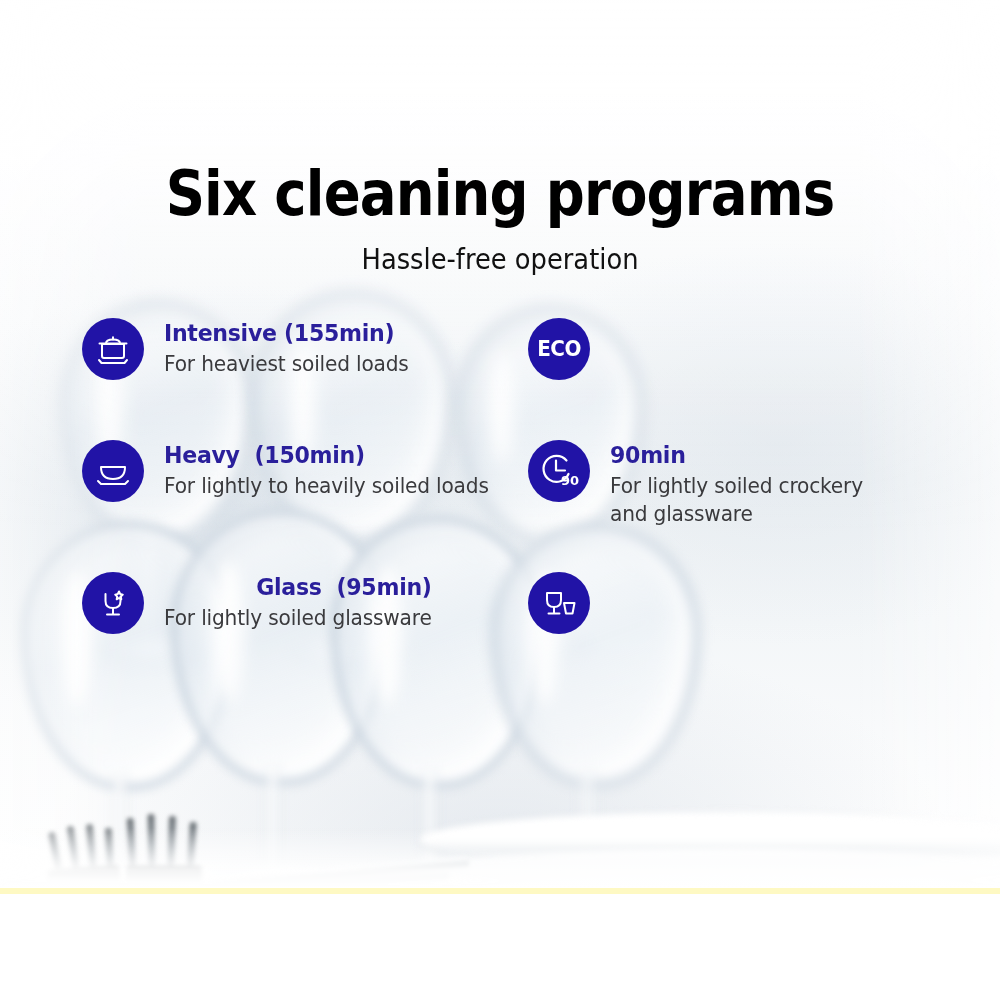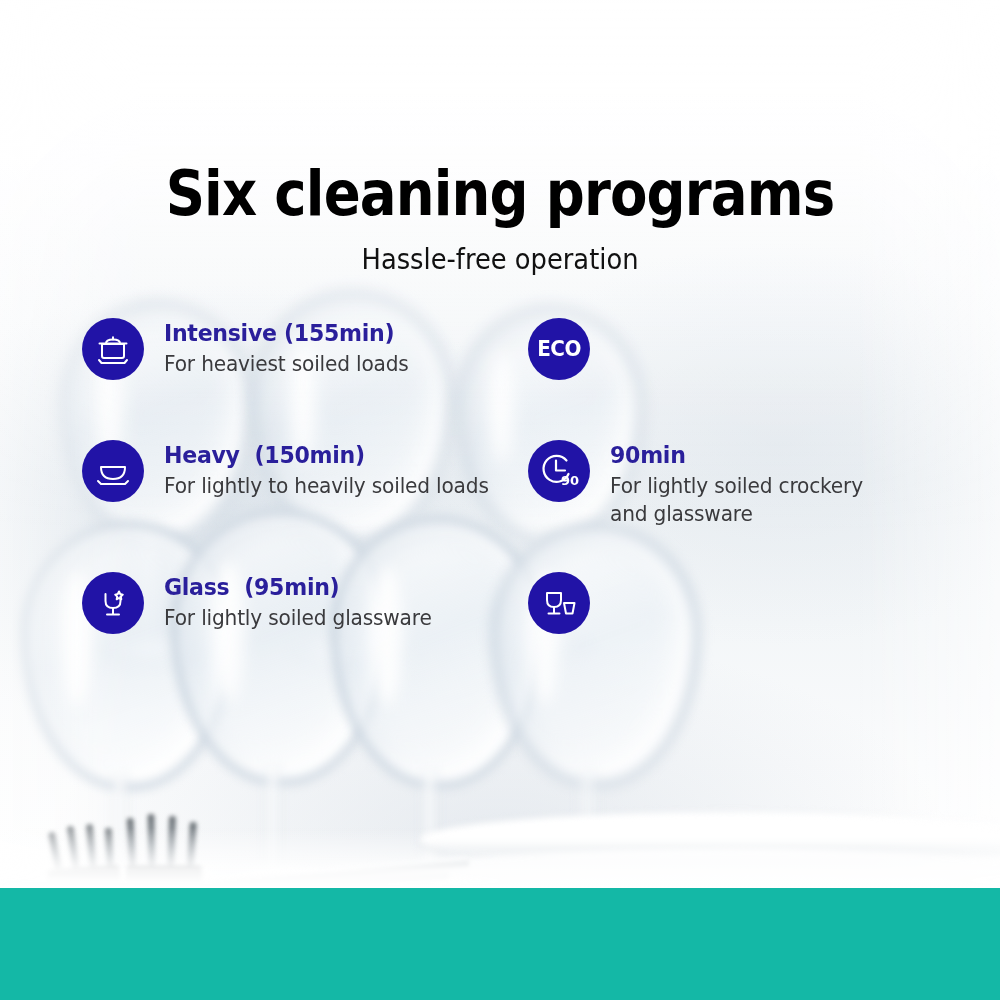--- a/index.html
+++ b/index.html
@@ -8,22 +8,22 @@
     width: 1000px;
     height: 1000px;
     background: #ffffff;
     font-family: "Liberation Sans", sans-serif;
     overflow: hidden;
   }
 
   #page {
     position: relative;
     width: 1000px;
-    height: 1000px;
-    background: #14b8a6;
+    height: 894px;
+    background: #fef9c3;
     overflow: hidden;
   }
 
   
   #photo {
     position: absolute;
     left: 0;
     top: 0;
     width: 1000px;
     height: 888px;
@@ -162,21 +162,21 @@
   }
   .prog-row {
     position: absolute;
     display: flex;
     align-items: flex-start;
   }
   .prog-col-left  { left: 82px; }
   .prog-col-right { left: 528px; }
   .prog-r0 { top: 0px; }
   .prog-r1 { top: 122px; }
-  .prog-r2 { top: 254px; }
+  .prog-r2 { top: 254px; text-align: right; }
 
   .prog-icon {
     flex: 0 0 auto;
     width: 62px;
     height: 62px;
     border-radius: 50%;
     background: #2113A6;
     display: flex;
     align-items: center;
     justify-content: center;

